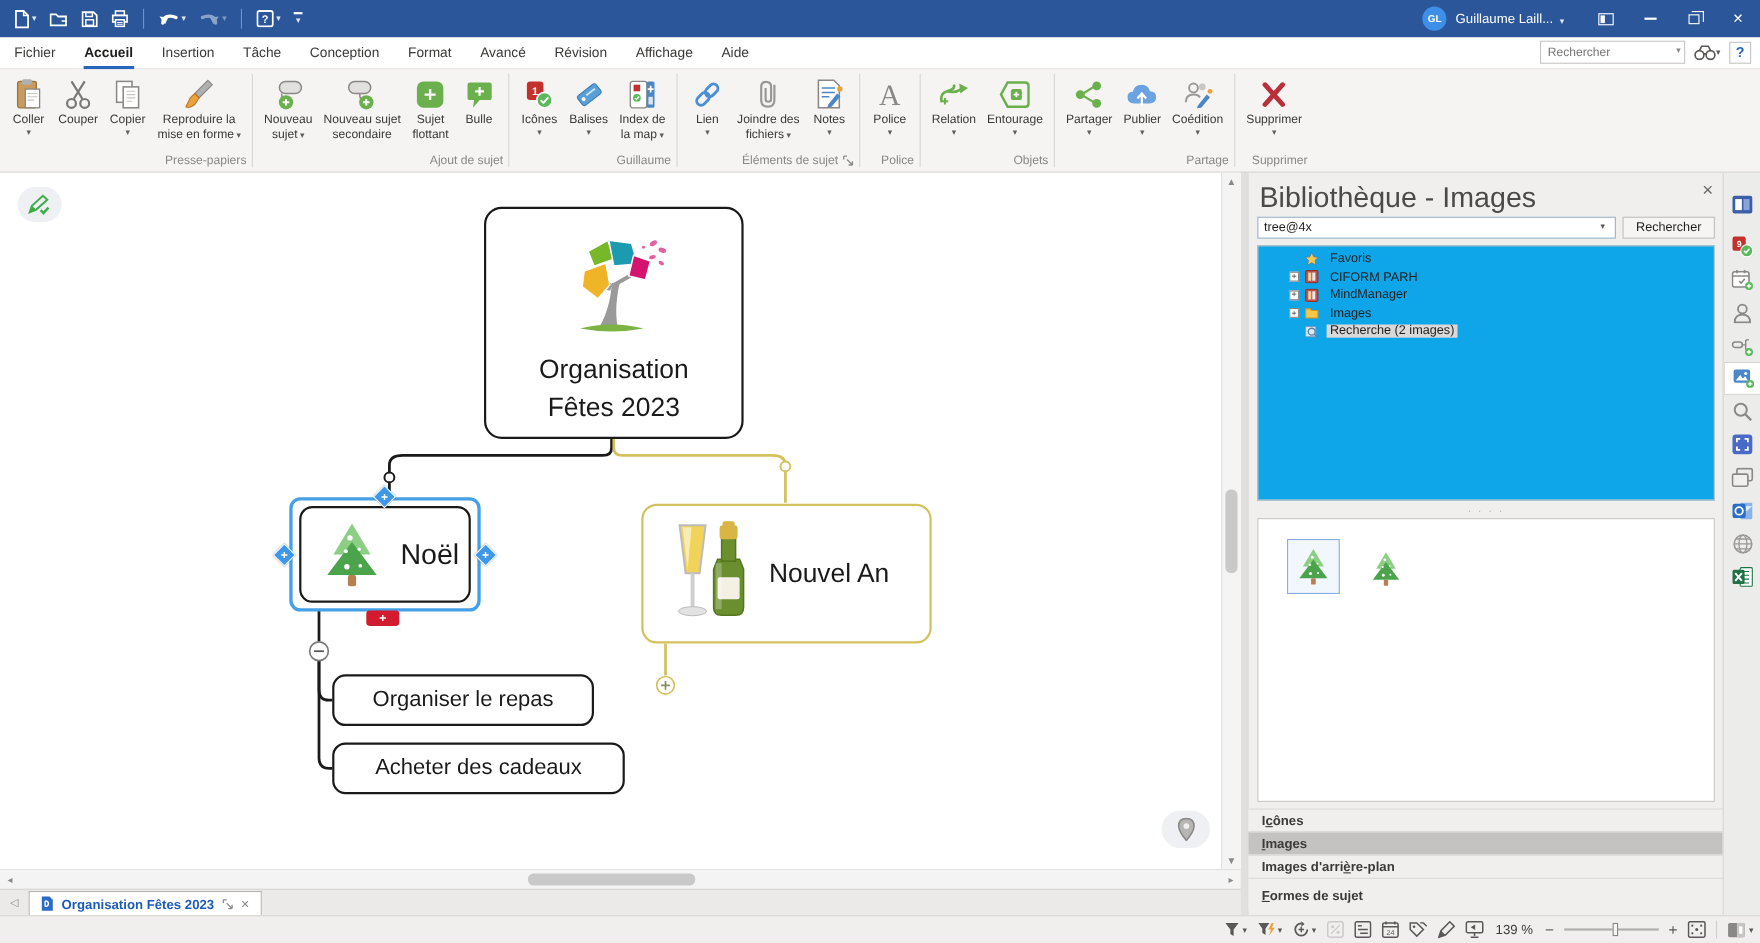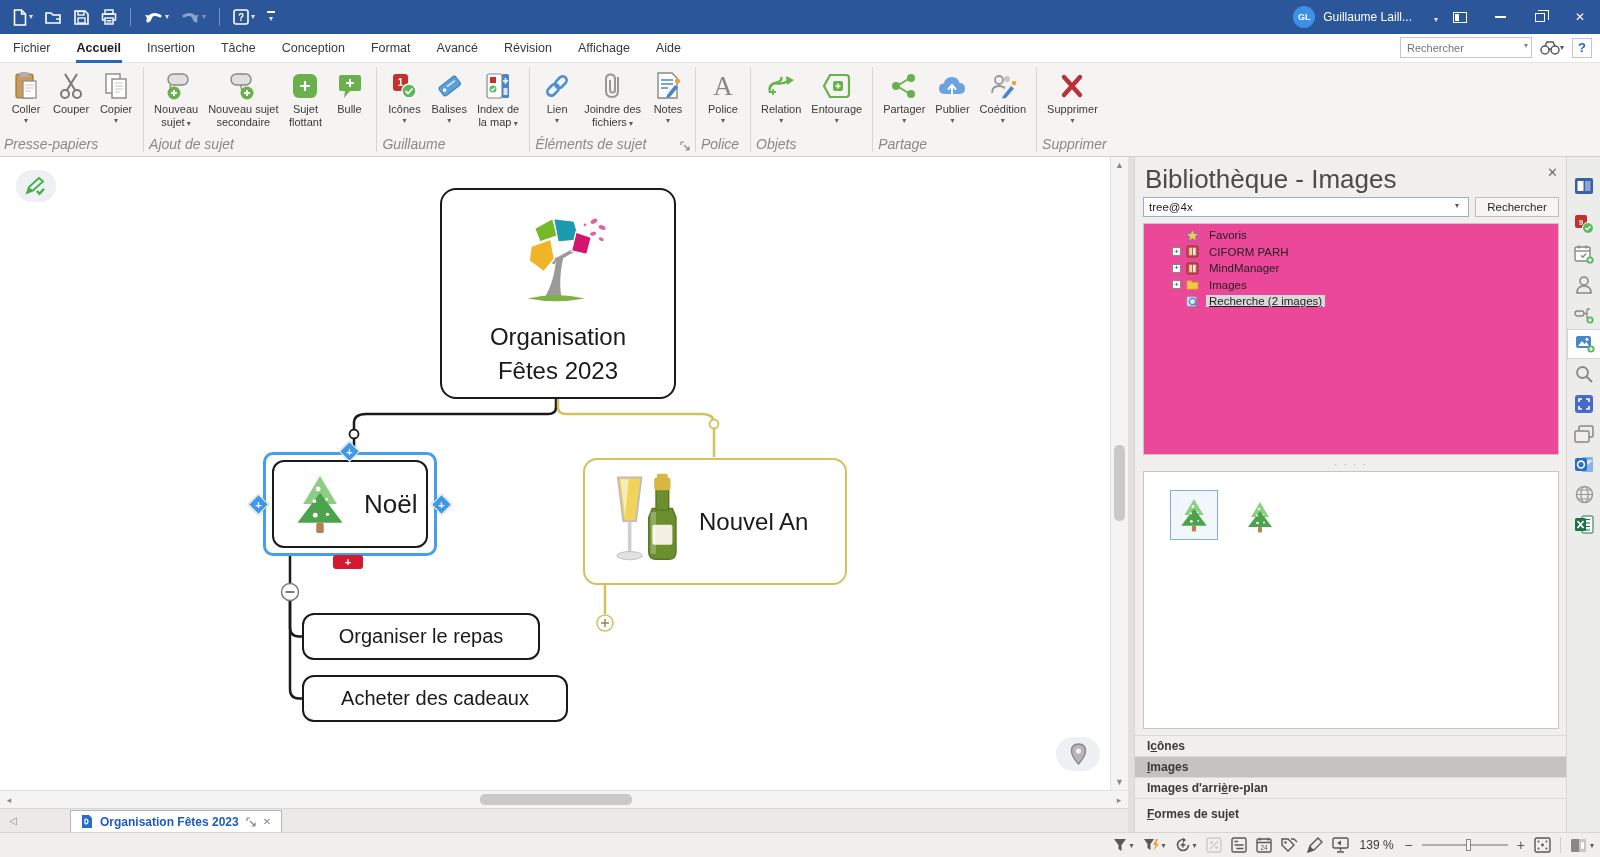--- a/index.html
+++ b/index.html
@@ -10,21 +10,21 @@
   
   .titlebar { position:absolute; left:0; top:0; width:1600px; height:34px; background:#2b579a; display:flex; align-items:center; color:#fff; }
   .qat { display:flex; align-items:center; gap:6px; padding-left:10px; }
   .qat .qbtn { display:flex; align-items:center; gap:2px; padding:2px 3px; cursor:pointer; }
   .qat svg { display:block; }
   .qsep { width:1px; height:18px; background:rgba(255,255,255,.35); margin:0 4px; }
   .chev-w { font-size:8px; color:rgba(255,255,255,.85); line-height:1; }
   .tb-title { position:absolute; left:0; right:0; text-align:center; font-size:12px; color:#fff; pointer-events:none; }
   .tb-right { position:absolute; right:0; top:0; height:34px; display:flex; align-items:center; }
   .avatar { width:22px; height:22px; border-radius:50%; background:#3d8fe8; color:#fff; font-size:9px; font-weight:bold; display:flex; align-items:center; justify-content:center; margin-right:8px;margin-left:28px; }
-  .username { font-size:12px; display:flex; align-items:flex-end; gap:22px; margin-right:2px; cursor:pointer; }
+  .username { font-size:12px; display:flex; align-items:flex-end; gap:6px; margin-right:18px; cursor:pointer; }
   .winbtn { width:40px; height:34px; display:flex; align-items:center; justify-content:center; cursor:pointer; font-size:12px; }
   .mini-bar { width:11px; height:1.5px; background:#fff; display:block; }
   .restore-sq { width:10px; height:9px; border:1.2px solid #fff; position:relative; display:block; }
   .restore-sq::before { content:""; position:absolute; left:2px; top:-4px; width:10px; height:9px; border:1.2px solid #fff; border-bottom:none; border-left:none; }
   .pane-ic { width:14px; height:11px; border:1.2px solid #fff; display:block; position:relative; }
   .pane-ic::before { content:""; position:absolute; left:1px; top:1px; width:4px; height:7px; background:#fff; }
 
   
   .menurow { position:absolute; left:0; top:34px; width:1600px; height:29px; background:#ffffff; display:flex; align-items:center; border-bottom:1px solid #e8e6e4; }
   .mtab { font-size:12.5px; color:#3b3a39; padding:0 13px; height:29px; display:flex; align-items:center; cursor:pointer; position:relative; }
@@ -33,21 +33,21 @@
   .menu-right { position:absolute; right:8px; top:3px; display:flex; align-items:center; gap:8px; }
   .rib-search { width:132px; height:21px; border:1px solid #c8c6c4; background:#fff; font-size:11px; padding:0 16px 0 6px; color:#8a8886; font-family:"Liberation Sans",sans-serif; }
   .rib-search-wrap { position:relative; }
   .rib-search-wrap::after { content:"▾"; position:absolute; right:4px; top:4px; font-size:8px; color:#8a8886; }
   .help-btn { width:20px; height:20px; border:1px solid #c8c6c4; background:#fdfdfd; color:#2566b8; font-weight:bold; font-size:13px; display:flex; align-items:center; justify-content:center; cursor:pointer; }
 
   
   .ribbon { position:absolute; left:0; top:63px; width:1600px; height:94px; background:#f5f4f2; border-bottom:1px solid #d2d0ce; display:flex; }
   .rgroup { display:flex; flex-direction:column; padding:3px 4px 0 4px; position:relative; }
   .rgroup-btns { display:flex; align-items:flex-start; flex:1; }
-  .rgroup-label { text-align:left; font-size:14px; color:#8a8886; padding:2px 0 4px; white-space:nowrap;font-style:italic; }
+  .rgroup-label { text-align:right; font-size:11px; color:#8a8886; padding:2px 0 4px; white-space:nowrap; }
   .rdiv { width:1px; background:#d8d6d4; margin:4px 1px; }
   .rbtn { display:flex; flex-direction:column; align-items:center; padding:3px 5px 0; cursor:pointer; min-width:44px; }
   .ricon { height:34px; display:flex; align-items:center; justify-content:center; }
   .rl1, .rl2 { font-size:11px; color:#3b3a39; line-height:13px; white-space:nowrap; text-align:center; }
   .rl2:empty { display:none; }
   .rl2.with-chev::after { content:" ▾"; font-size:8px; color:#605e5c; }
   .chev-below { font-size:8px; color:#605e5c; line-height:10px; }
   .chev-below::after { content:"▾"; }
   .launcher { position:absolute; right:4px; bottom:5px; width:10px; height:10px; cursor:pointer; }
 
@@ -71,45 +71,45 @@
   
   .vscroll { position:absolute; right:0; top:0; width:18px; height:633px; background:#f4f4f4; border-left:1px solid #e2e2e2; }
   .vthumb { position:absolute; left:3px; width:11px; border-radius:5px; background:#c9c9c9; }
   .scroll-arrow { position:absolute; width:100%; text-align:center; color:#8a8a8a; font-size:9px; cursor:pointer; }
   .hscroll { position:absolute; left:0; top:790px; width:1128px; height:18px; background:#f4f4f4; border-top:1px solid #e2e2e2; }
   .hthumb { position:absolute; top:3px; height:11px; border-radius:5px; background:#c9c9c9; }
 
   
   .tabbar { position:absolute; left:0; top:808px; width:1128px; height:24px; background:#eceae8; border-top:1px solid #d8d6d4; display:flex; align-items:stretch; }
   .tab-scroll { width:26px; display:flex; align-items:center; justify-content:center; color:#8a8886; font-size:10px; cursor:pointer; }
-  .doctab { background:#fff; border:1px solid #b8b6b4; border-bottom:none; display:flex; align-items:center; gap:7px; padding:0 10px; margin-top:1px; cursor:pointer;margin-left:44px; }
+  .doctab { background:#fff; border:1px solid #b8b6b4; border-bottom:none; display:flex; align-items:center; gap:7px; padding:0 10px; margin-top:1px; cursor:pointer; }
   .doctab-label { font-size:12px; font-weight:bold; color:#1e5bb8; }
   .doctab .small-ic { color:#8a8886; font-size:10px; cursor:pointer; }
 
   
   .statusbar { position:absolute; left:0; top:832px; width:1600px; height:25px; background:#f0efed; border-top:1px solid #d8d6d4; display:flex; align-items:center; justify-content:flex-end; gap:9px; padding-right:6px; }
   .sbtn { display:flex; align-items:center; justify-content:center; cursor:pointer; color:#5a5856; }
   .sbtn svg { display:block; }
   .zoom-text { font-size:12px; color:#3b3a39; margin:0 2px; }
   .zslider { width:86px; height:2px; background:#b0aeac; position:relative; cursor:pointer; }
   .zthumb { position:absolute; left:44px; top:-5px; width:5px; height:12px; background:#f5f4f2; border:1px solid #8a8886; }
   .zbtn { font-size:14px; color:#5a5856; cursor:pointer; line-height:1; }
   .ssep { width:1px; height:16px; background:#d0cecc; }
 
   
   .panel { position:absolute; left:1134px; top:157px; width:432px; height:675px; background:#f0efee; border-left:1px solid #d8d6d4; }
   .panel-title { position:absolute; left:10px; top:7px; font-size:26px; color:#4a4a4a; }
   .panel-close { position:absolute; right:8px; top:8px; color:#6a6a6a; font-size:13px; cursor:pointer; }
   .psearch { position:absolute; left:8px; top:40px; width:326px; height:20px; border:1px solid #9ab0c8; background:#fff; font-size:11.5px; padding:0 18px 0 5px; color:#201f1e; font-family:"Liberation Sans",sans-serif; }
   .psearch-chev { position:absolute; left:320px; top:44px; font-size:8px; color:#5a5856; pointer-events:none; }
   .psearch-btn { position:absolute; left:340px; top:40px; width:84px; height:20px; background:#f6f5f4; border:1px solid #c0bebc; font-size:11.5px; color:#201f1e; display:flex; align-items:center; justify-content:center; cursor:pointer; }
-  .ptree { position:absolute; left:8px; top:66px; width:416px; height:232px; background:#ec4899; border:1px solid #c8c6c4; padding-top:3px; }
+  .ptree { position:absolute; left:8px; top:66px; width:416px; height:232px; background:#0ea5e9; border:1px solid #c8c6c4; padding-top:3px; }
   .trow { height:16.5px; display:flex; align-items:center; font-size:11.5px; color:#201f1e; cursor:pointer; position:relative; }
   .trow .tlabel { margin-left:4px; padding:0 3px; white-space:nowrap; }
-  .trow.selected .tlabel { background:#d9d9d9;text-decoration:underline; }
+  .trow.selected .tlabel { background:#d9d9d9; }
   .texp { position:absolute; left:28px; width:9px; height:9px; border:1px solid #8a8886; background:#fff; display:flex; align-items:center; justify-content:center; }
   .texp::after { content:"+"; font-size:8px; color:#3b3a39; line-height:1; }
   .ticon { position:absolute; left:42px; width:13px; height:13px; }
   .trow .tlabel { position:absolute; left:58px; }
   .splitter { position:absolute; left:8px; top:302px; width:416px; text-align:center; color:#9a9896; font-size:9px; letter-spacing:2px; }
   .presults { position:absolute; left:8px; top:314px; width:416px; height:258px; background:#fff; border:1px solid #c8c6c4; }
   .thumb { position:absolute; display:flex; align-items:center; justify-content:center; cursor:pointer; }
   .thumb.selected { border:1.5px solid #86aede; background:#f2f7fd; }
   .paccordion { position:absolute; left:0px; top:578px; width:432px; }
   .acc-row { height:21px; border-top:1px solid #dcdad8; display:flex; align-items:center; padding-left:12px; font-size:12px; font-weight:bold; color:#3b3a39; background:#f0efed; cursor:pointer; }
@@ -302,20 +302,30 @@
             <svg width="26" height="28" viewBox="0 0 26 28">
               <rect x="3" y="2" width="14" height="19" fill="#fff" stroke="#8a8886" stroke-width="1.4"></rect>
               <rect x="9" y="7" width="14" height="19" fill="#fff" stroke="#8a8886" stroke-width="1.4"></rect>
               <path d="M12,11 H20 M12,14 H20 M12,17 H20 M12,20 H17" stroke="#c8c6c4" stroke-width="1"></path>
             </svg>
           </div>
         <div class="rl1">Copier</div>
 
         <div class="chev-below"></div>
       </div>
+      <div class="rbtn">
+        <div class="ricon">
+            <svg width="28" height="30" viewBox="0 0 28 30">
+              <path d="M22,2 L26,6 L14,18 L10,14 Z" fill="#b0b0b0" stroke="#8a8886"></path>
+              <path d="M10,14 L14,18 L10,24 Q5,28 2,26 Q4,22 6,18 Z" fill="#e8a33d" stroke="#b9791f"></path>
+            </svg>
+          </div>
+        <div class="rl1">Reproduire la</div>
+        <div class="rl2 with-chev">mise en forme</div>
+      </div>
     </div>
     <div class="rgroup-label">Presse-papiers</div>
   </div>
   <div class="rdiv"></div>
 
   <div class="rgroup">
     <div class="rgroup-btns">
       <div class="rbtn">
         <div class="ricon">
             <svg width="30" height="30" viewBox="0 0 30 30">

